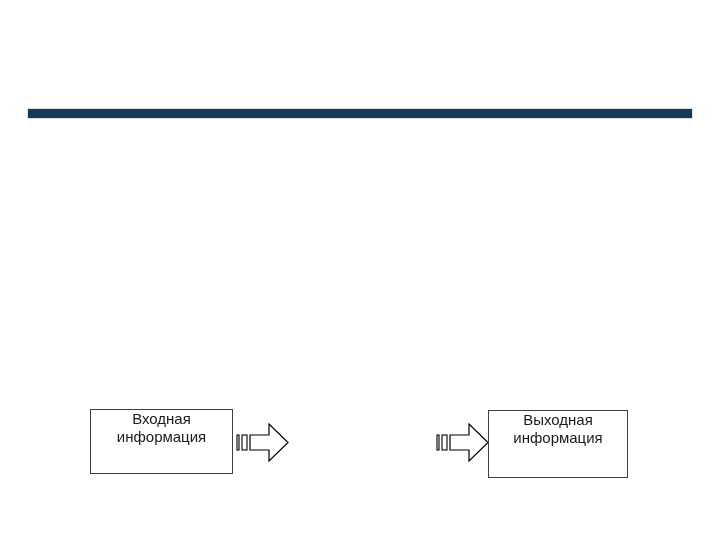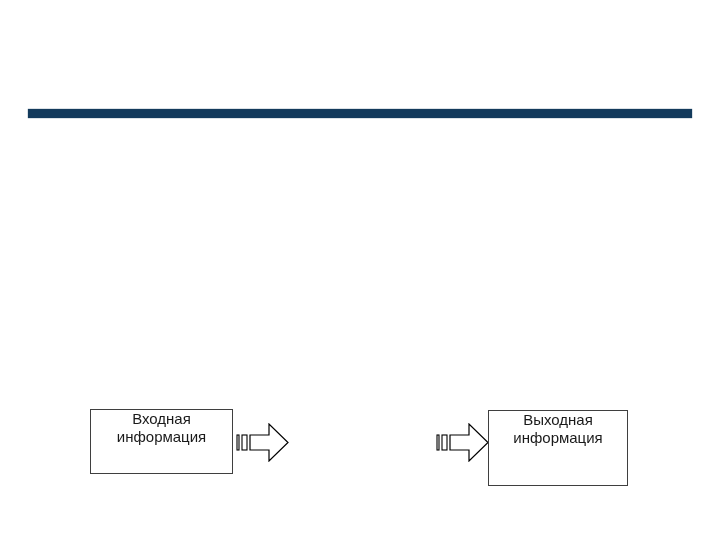--- a/index.html
+++ b/index.html
@@ -32,21 +32,21 @@
     justify-content: center;
     text-align: center;
     font-size: 15px;
     line-height: 18px;
     color: #1a1a1a;
     white-space: pre-line;
     box-sizing: border-box;
   }
   .flow-box.box-input  { left: 90px;  top: 409px; width: 143px; height: 65px; }
   .flow-box.box-process{ left: 290px; top: 409px; width: 140px; height: 64px; }
-  .flow-box.box-output { left: 488px; top: 410px; width: 140px; height: 76px; }
+  .flow-box.box-output { left: 488px; top: 410px; width: 140px; height: 68px; }
   .flow-arrow {
     position: absolute;
     width: 53px;
     height: 39px;
   }
   .flow-arrow.arrow-1 { left: 236px; top: 423px; }
   .flow-arrow.arrow-2 { left: 436px; top: 423px; }
   .flow-arrow svg { display: block; width: 100%; height: 100%; }
 </style>
 </head>

